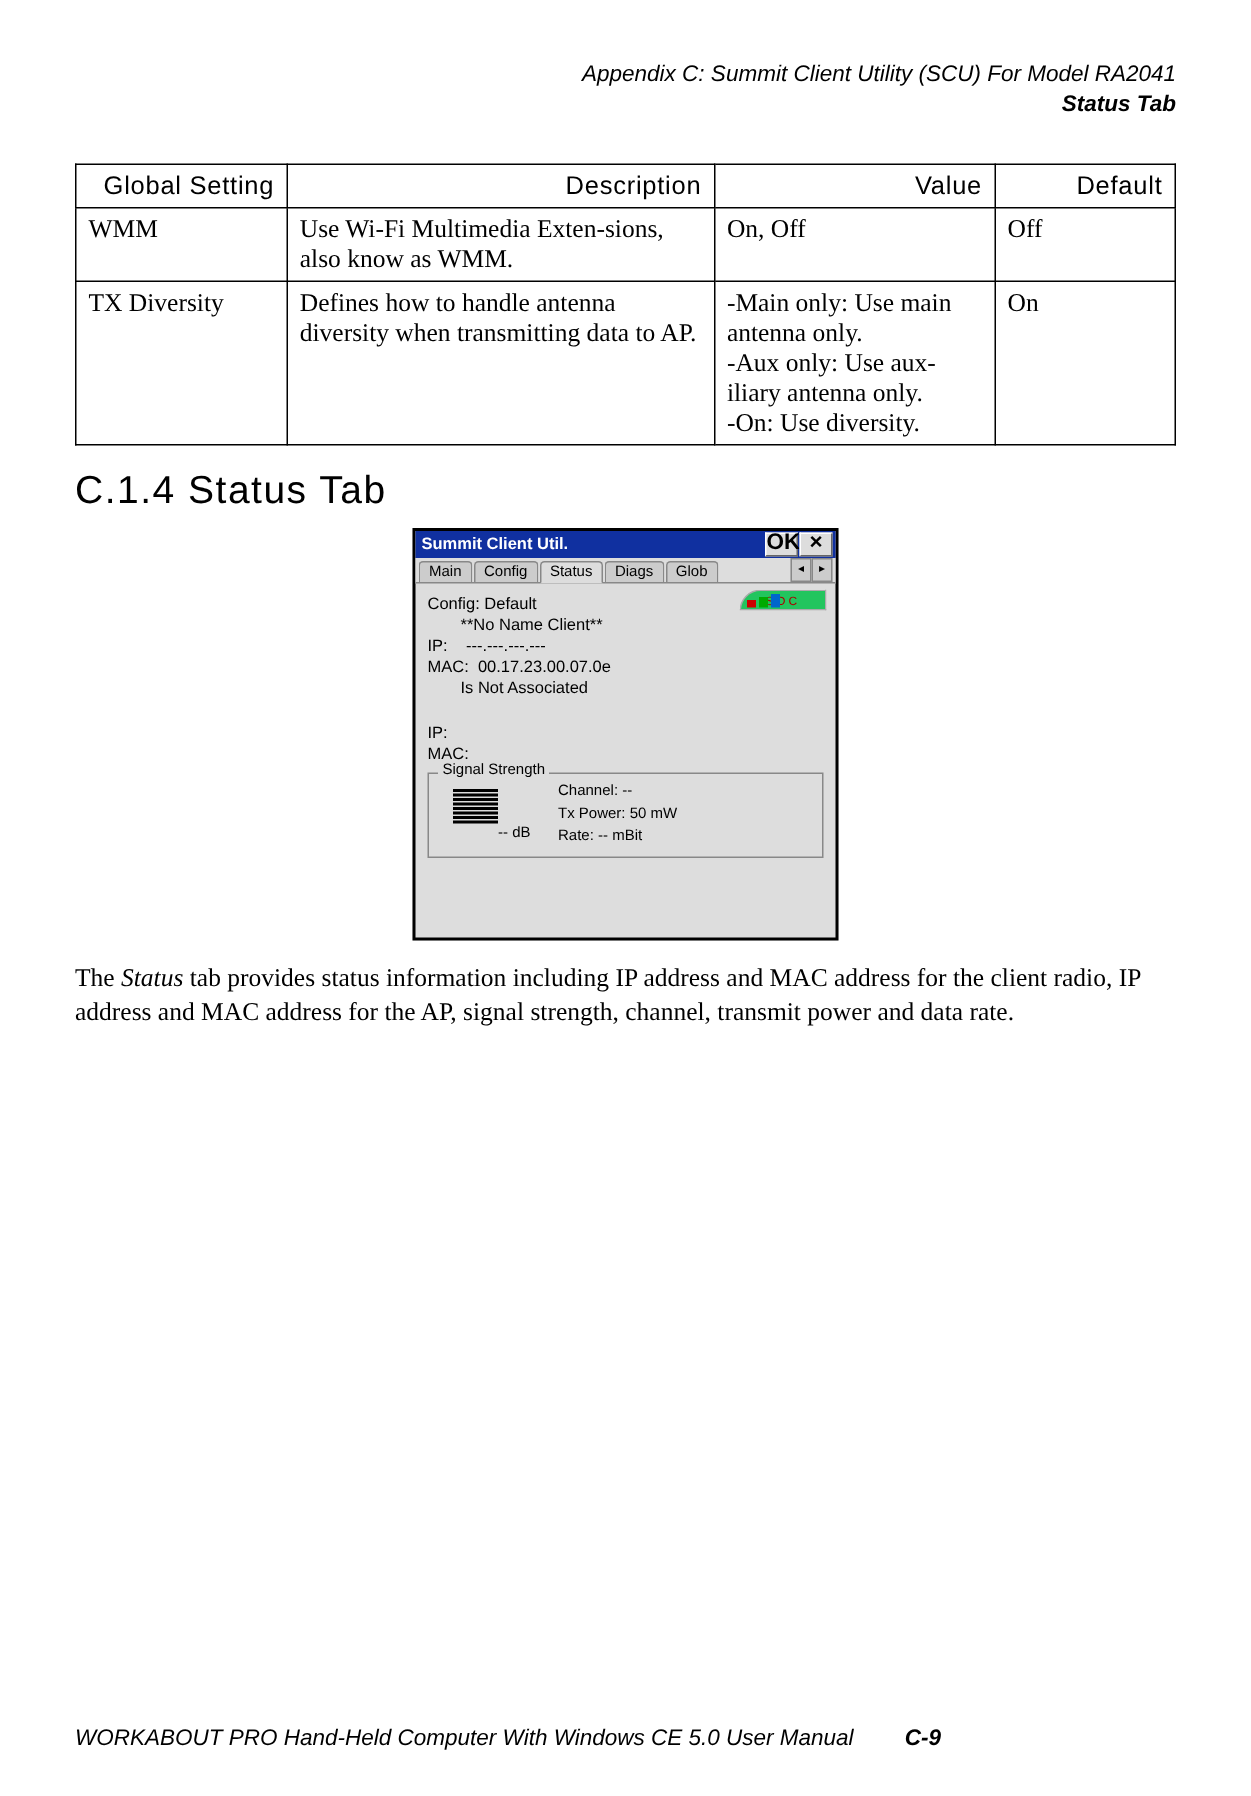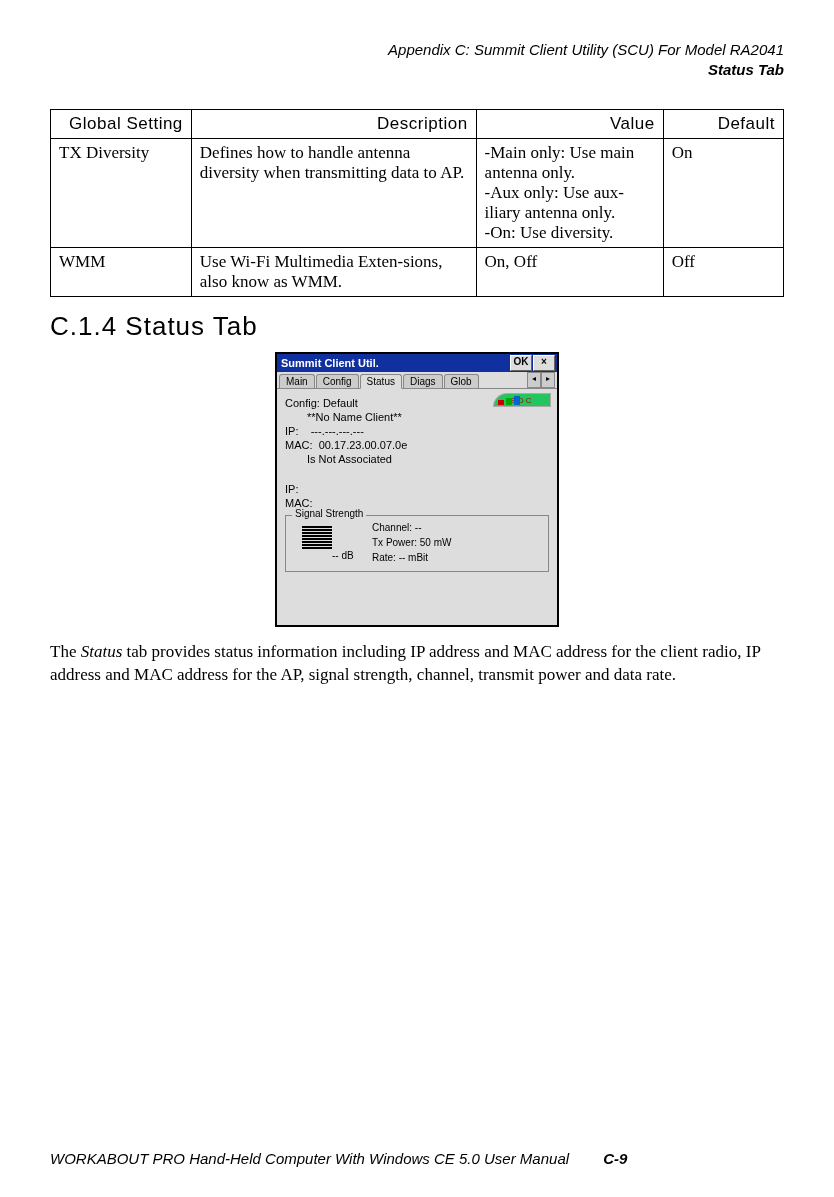--- a/index.html
+++ b/index.html
@@ -85,21 +85,21 @@
     padding-left: 2px;
   }
   .titlebar .btn {
     background: #ddd;
     color: #000;
     border: 1px solid #fff;
     border-right-color: #666;
     border-bottom-color: #666;
     width: 20px;
     height: 14px;
-    font-size: 10px;
+    font-size: 15px;
     line-height: 12px;
     text-align: center;
     margin-left: 1px;
     font-weight: bold;
   }
   .tabs {
     display: flex;
     background: #ddd;
     padding: 0 2px 0 2px;
     border-bottom: 1px solid #888;
@@ -203,32 +203,32 @@
   <thead>
     <tr>
       <th>Global Setting</th>
       <th>Description</th>
       <th>Value</th>
       <th>Default</th>
     </tr>
   </thead>
   <tbody>
     <tr>
+      <td>WMM</td>
+      <td>Use Wi-Fi Multimedia Exten-sions, also know as WMM.</td>
+      <td>On, Off</td>
+      <td>Off</td>
+    </tr>
+    <tr>
       <td>TX Diversity</td>
       <td>Defines how to handle antenna diversity when transmitting data to AP.</td>
       <td style="white-space:pre-line;">-Main only: Use main antenna only.
 -Aux only: Use aux-iliary antenna only.
 -On: Use diversity.</td>
       <td>On</td>
-    </tr>
-    <tr>
-      <td>WMM</td>
-      <td>Use Wi-Fi Multimedia Exten-sions, also know as WMM.</td>
-      <td>On, Off</td>
-      <td>Off</td>
     </tr>
   </tbody>
 </table>
 
 <h2 class="section">C.1.4  Status Tab</h2>
 
 <div class="window-wrap">
   <div class="window">
     <div class="titlebar">
       <span class="title">Summit Client Util.</span>

